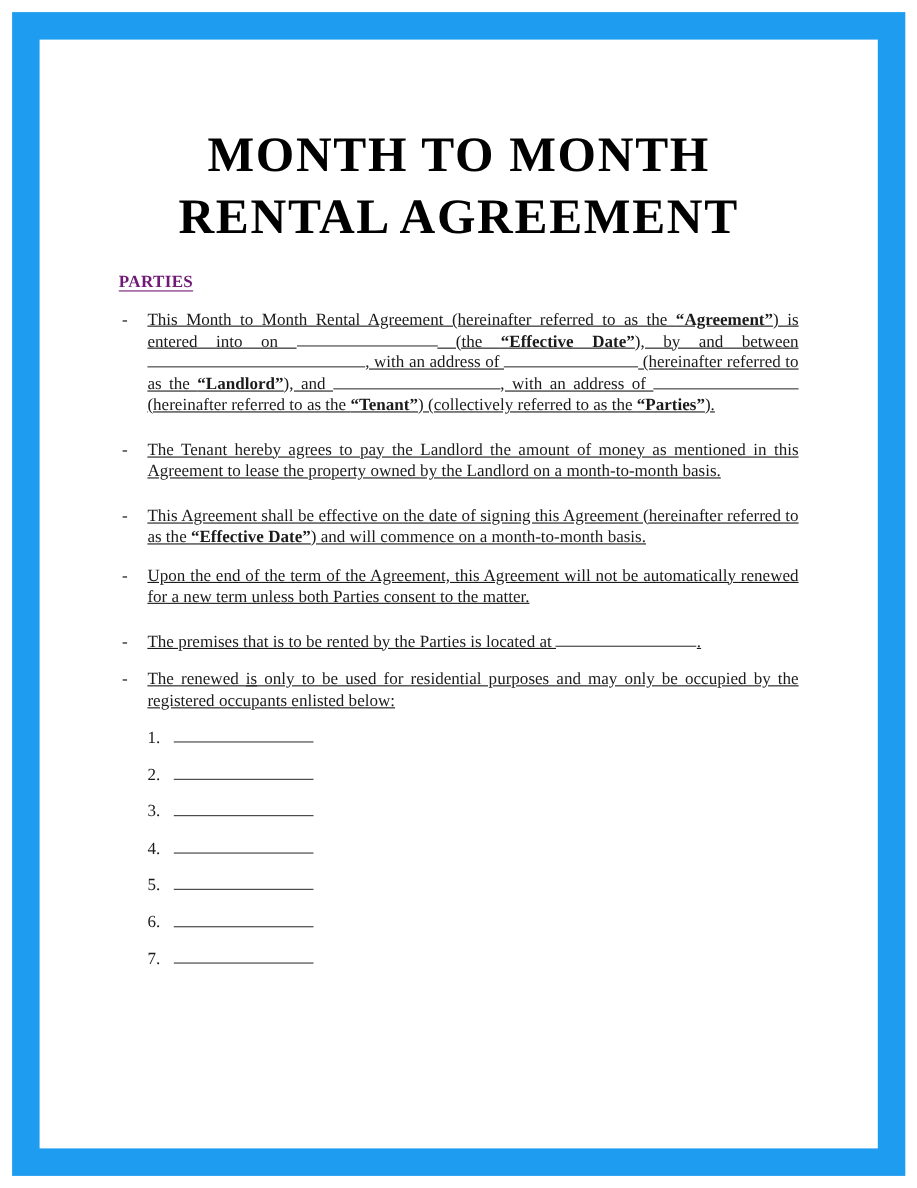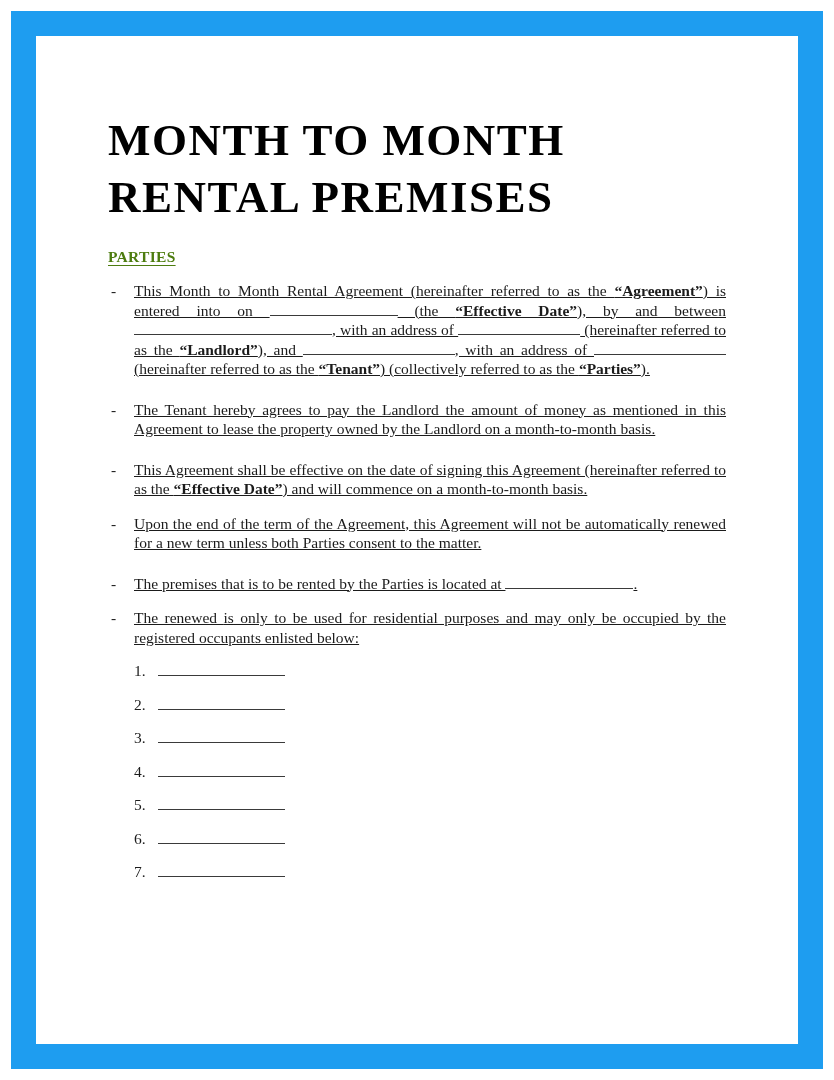--- a/index.html
+++ b/index.html
@@ -20,37 +20,37 @@
     pointer-events: none;
   }
   .content {
     position: absolute;
     left: 108px;
     right: 108px;
     top: 0;
   }
   .doc-title {
     margin: 112px 0 0 0;
-    text-align: left;
+    text-align: center;
     font-size: 45px;
     line-height: 57px;
     font-weight: bold;
     letter-spacing: 1.5px;
     color: #000;
   }
   .doc-title span { display: block; }
   .section { margin-top: 21px; }
   .section-heading {
     font-weight: bold;
     font-size: 15.5px;
     line-height: 19px;
     text-decoration: underline;
     text-underline-offset: 3px;
     letter-spacing: 0.3px;
-    color: #4d7c0f;
+    color: #701a75;
   }
   .clause {
     display: flex;
     margin-top: 15px;
     font-size: 15.5px;
     line-height: 19.5px;
   }
   .dash { width: 26px; flex: none; padding-left: 3px; }
   .clause-text { flex: 1; text-align: justify; text-decoration: underline; }
   .blank {
@@ -70,21 +70,21 @@
 </style>
 </head>
 <body>
 
 <div class="frame"></div>
 
 <div class="content">
 
   <h1 class="doc-title">
     <span>MONTH TO MONTH</span>
-    <span>RENTAL PREMISES</span>
+    <span>RENTAL AGREEMENT</span>
   </h1>
 
   <div class="section">
     <div class="section-heading">PARTIES</div>
     <div class="clause">
       <span class="dash">-</span>
       <div class="clause-text"><span>This Month to Month Rental Agreement (hereinafter referred to as the </span><span style="font-weight: bold;">“Agreement”</span><span>) is entered into on </span><span class="blank" style="width: 128px;"></span><span> (the </span><span style="font-weight: bold;">“Effective Date”</span><span>), by and between </span><span class="blank" style="width: 198px;"></span><span>, with an address of </span><span class="blank" style="width: 122px;"></span><span> (hereinafter referred to as the </span><span style="font-weight: bold;">“Landlord”</span><span>), and </span><span class="blank" style="width: 152px;"></span><span>, with an address of </span><span class="blank" style="width: 132px;"></span><span> (hereinafter referred to as the </span><span style="font-weight: bold;">“Tenant”</span><span>) (collectively referred to as the </span><span style="font-weight: bold;">“Parties”</span><span>).</span></div>
     </div>
   </div>
 

